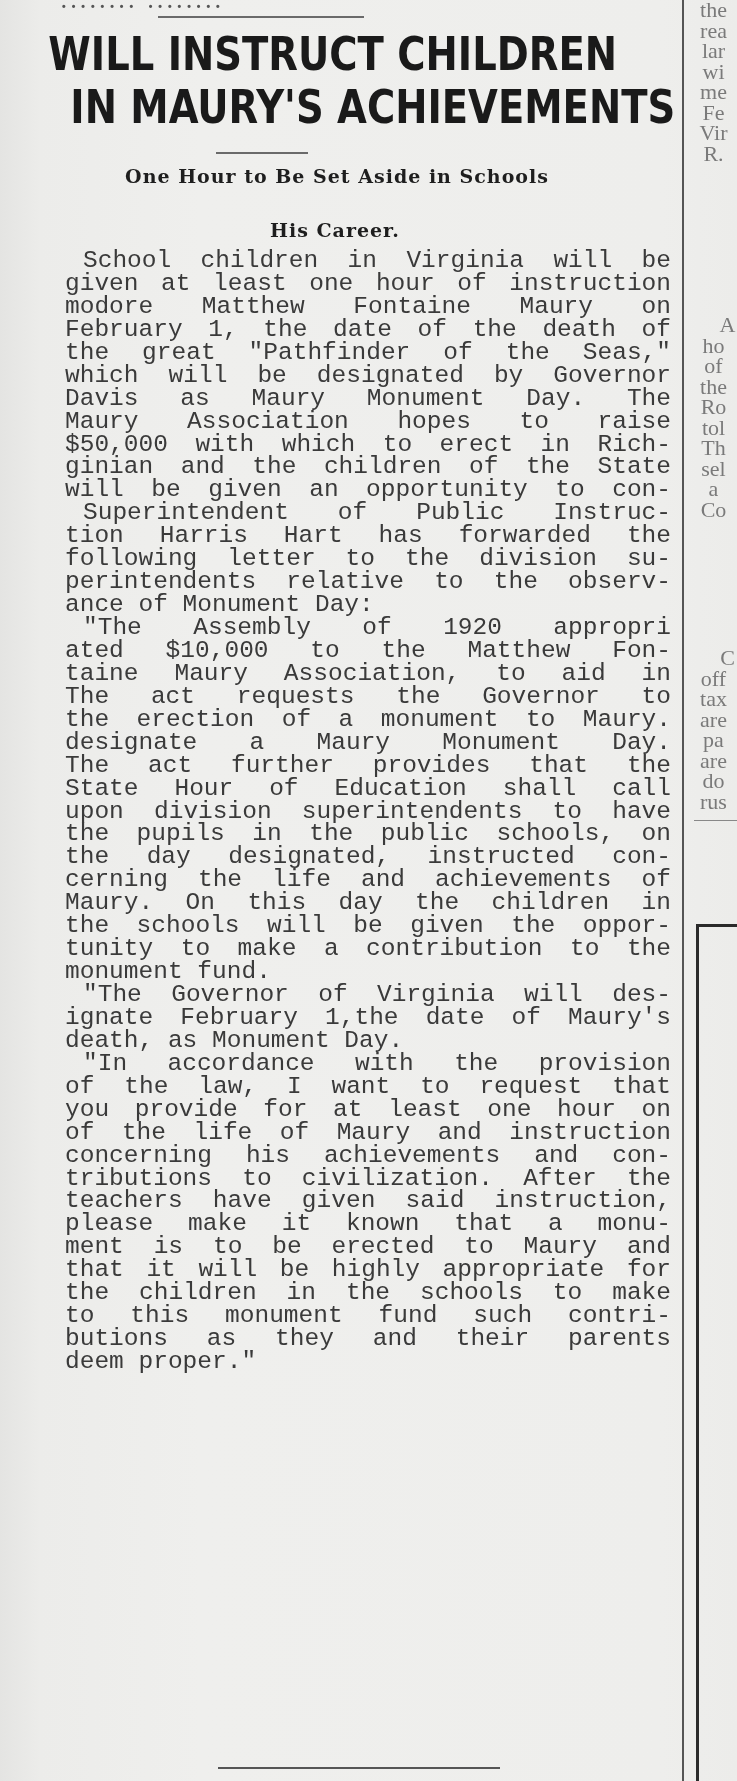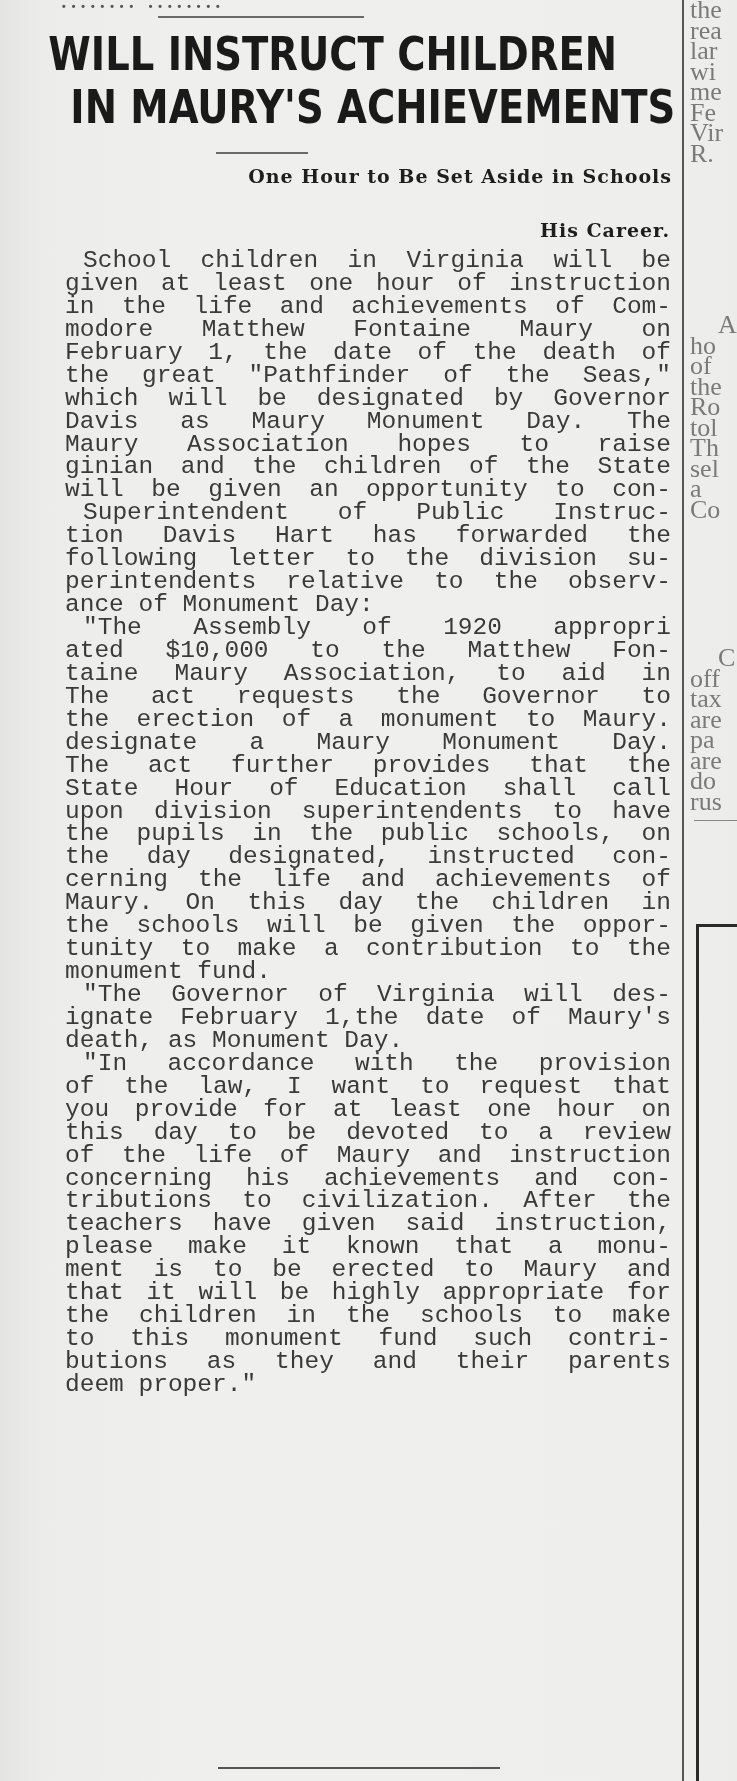--- a/index.html
+++ b/index.html
@@ -53,21 +53,21 @@
       transform-origin: center;
       letter-spacing: 0px;
       white-space: nowrap;
     }
     .headline.l1 { top: 26px; left: -12px; }
     .headline.l2 { top: 79px; left: 10px; }
     .deck {
       position: absolute;
       left: 0;
       width: 670px;
-      text-align: right;
+      text-align: center;
       font-family: "DejaVu Serif", serif;
       font-weight: bold;
       font-size: 19px;
       color: #1e1e1e;
       letter-spacing: 1px;
       white-space: nowrap;
     }
     .deck.l1 { top: 165px; left: 2px; }
     .deck.l2 { top: 192px; }
     .deck.l3 { top: 219px; }
@@ -97,24 +97,25 @@
       top: 0;
       width: 2px;
       height: 1781px;
       background: #555;
     }
     .right-col {
       position: absolute;
       left: 690px;
       width: 47px;
       font-family: "Liberation Serif", serif;
-      font-size: 26px;
+      font-size: 22px;
       line-height: 20.5px;
       color: #7a7a7a;
       overflow: hidden;
+      text-align: center;
     }
     .right-col .line { display: block; white-space: nowrap; height: 20.5px; }
     .right-col.block1 { top: 0px; }
     .right-col.block2 { top: 315px; }
     .right-col.block3 { top: 648px; }
     .right-rule {
       position: absolute;
       left: 694px;
       top: 820px;
       width: 43px;
@@ -143,31 +144,31 @@
   <div class="headline l2">IN MAURY'S ACHIEVEMENTS</div>
 
   <div class="rule mid"></div>
 
   <div class="deck l1">One Hour to Be Set Aside in Schools</div>
   <div class="deck l3">His Career.</div>
 
   <div class="body-text">
     <span class="line indent">School children in Virginia will be</span>
     <span class="line">given at least one hour of instruction</span>
-    <span class="line">in the life and achievements of Com-</span>
     <span class="line">modore Matthew Fontaine Maury on</span>
     <span class="line">February 1, the date of the death of</span>
     <span class="line">the great "Pathfinder of the Seas,"</span>
     <span class="line">which will be designated by Governor</span>
     <span class="line">Davis as Maury Monument Day. The</span>
     <span class="line">Maury Association hopes to raise</span>
+    <span class="line">$50,000 with which to erect in Rich-</span>
     <span class="line">ginian and the children of the State</span>
     <span class="line">will be given an opportunity to con-</span>
     <span class="line indent">Superintendent of Public Instruc-</span>
-    <span class="line">tion Davis Hart has forwarded the</span>
+    <span class="line">tion Harris Hart has forwarded the</span>
     <span class="line">following letter to the division su-</span>
     <span class="line">perintendents relative to the observ-</span>
     <span class="line last">ance of Monument Day:</span>
     <span class="line indent">"The Assembly of 1920 appropri</span>
     <span class="line">ated $10,000 to the Matthew Fon-</span>
     <span class="line">taine Maury Association, to aid in</span>
     <span class="line">The act requests the Governor to</span>
     <span class="line">the erection of a monument to Maury.</span>
     <span class="line">designate a Maury Monument Day.</span>
     <span class="line">The act further provides that the</span>
@@ -179,21 +180,20 @@
     <span class="line">Maury. On this day the children in</span>
     <span class="line">the schools will be given the oppor-</span>
     <span class="line">tunity to make a contribution to the</span>
     <span class="line last">monument fund.</span>
     <span class="line indent">"The Governor of Virginia will des-</span>
     <span class="line">ignate February 1,the date of Maury's</span>
     <span class="line last">death, as Monument Day.</span>
     <span class="line indent">"In accordance with the provision</span>
     <span class="line">of the law, I want to request that</span>
     <span class="line">you provide for at least one hour on</span>
-    <span class="line">this day to be devoted to a review</span>
     <span class="line">of the life of Maury and instruction</span>
     <span class="line">concerning his achievements and con-</span>
     <span class="line">tributions to civilization. After the</span>
     <span class="line">teachers have given said instruction,</span>
     <span class="line">please make it known that a monu-</span>
     <span class="line">ment is to be erected to Maury and</span>
     <span class="line">that it will be highly appropriate for</span>
     <span class="line">the children in the schools to make</span>
     <span class="line">to this monument fund such contri-</span>
     <span class="line">butions as they and their parents</span>

